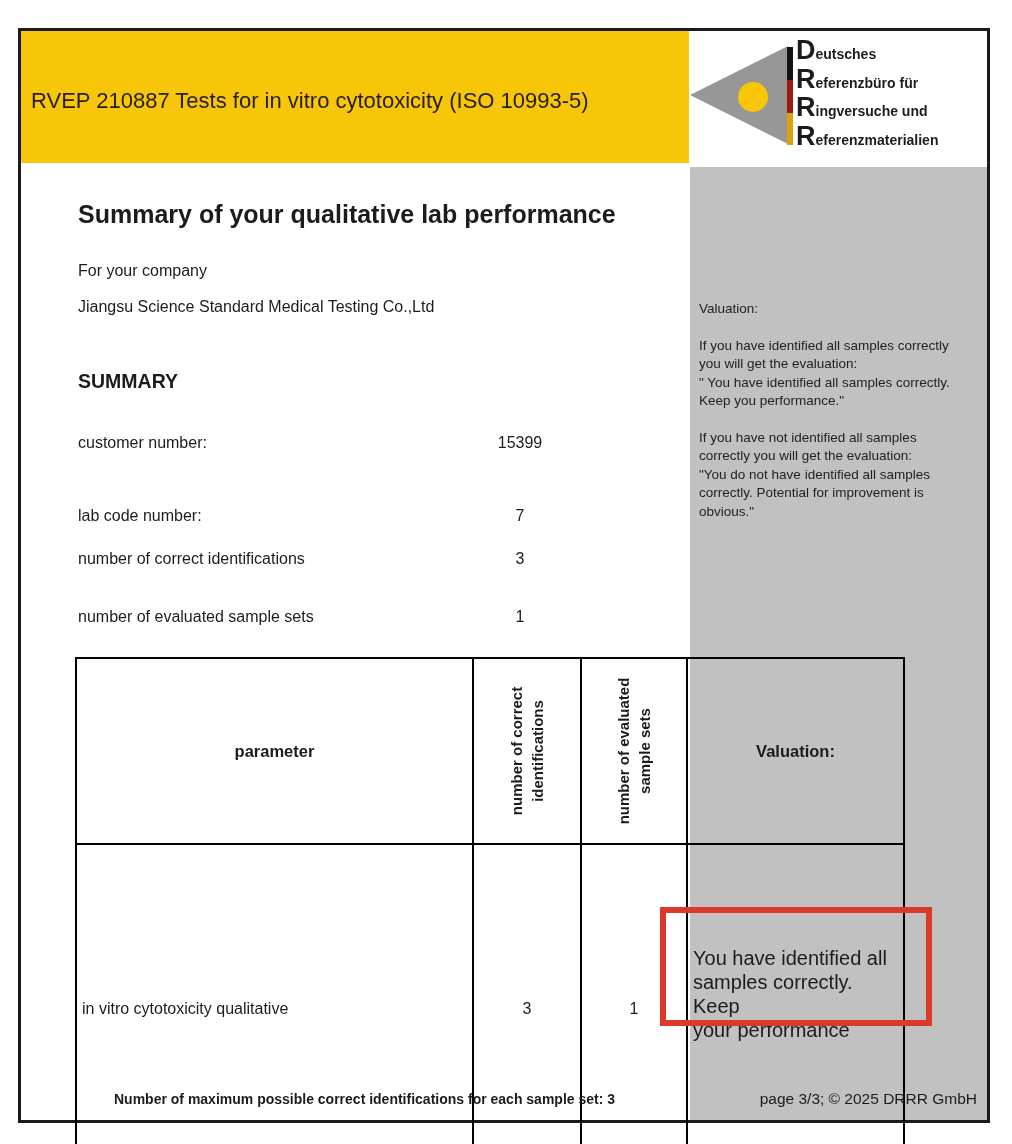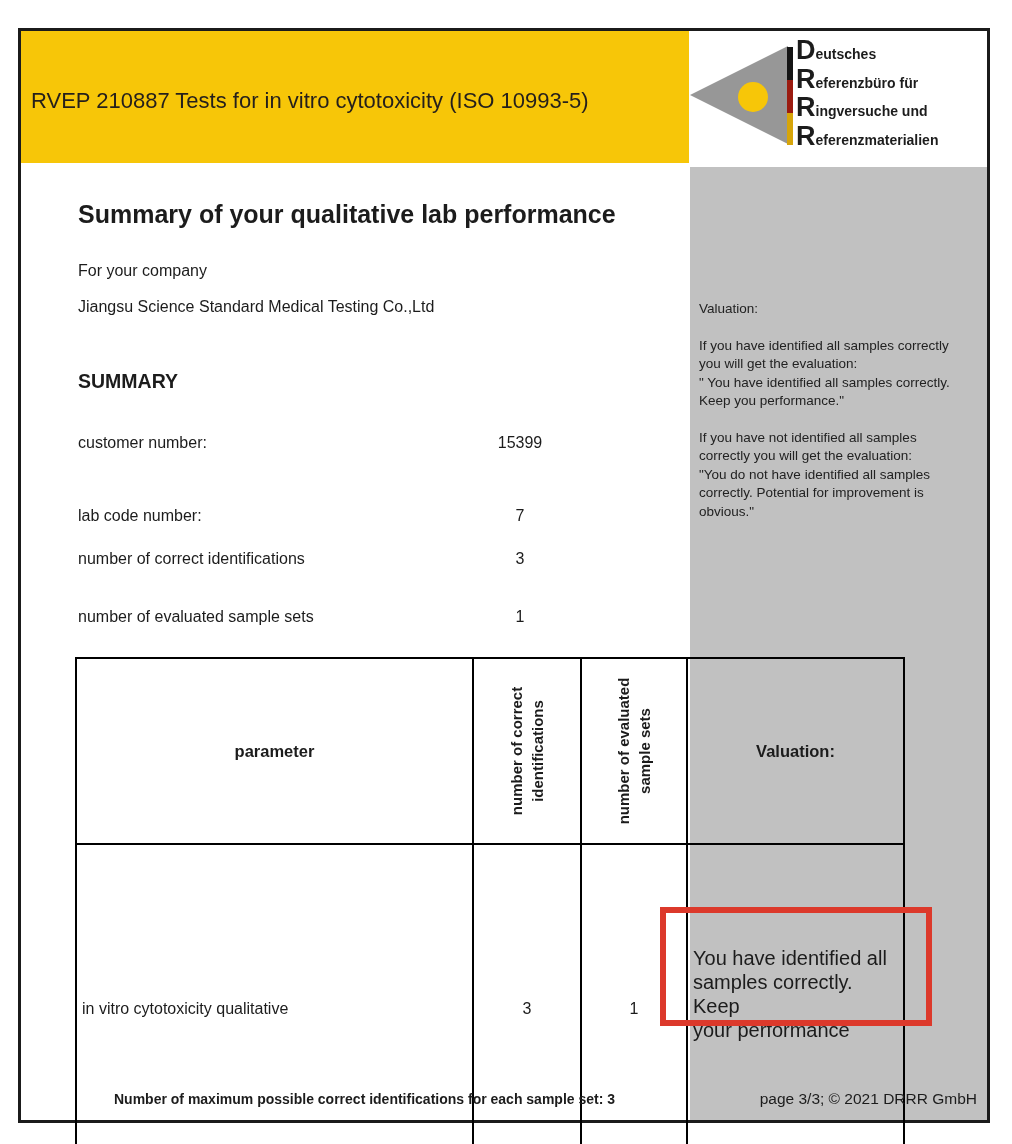--- a/index.html
+++ b/index.html
@@ -129,15 +129,15 @@
     <div class="cell bt bl cell-num">3</div>
     <div class="cell bt bl cell-num">1</div>
     <div class="cell bt bl cell-valuation-body">You have identified all
 samples correctly. Keep
 your performance</div>
   </div>
 
   <div class="red-box"></div>
 
   <div class="footer-left">Number of maximum possible correct identifications for each sample set: 3</div>
-  <div class="footer-right">page 3/3; © 2021 DRRR GmbH</div>
+  <div class="footer-right">page 3/3; © 2025 DRRR GmbH</div>
 
 </div>
 
 </body></html>

